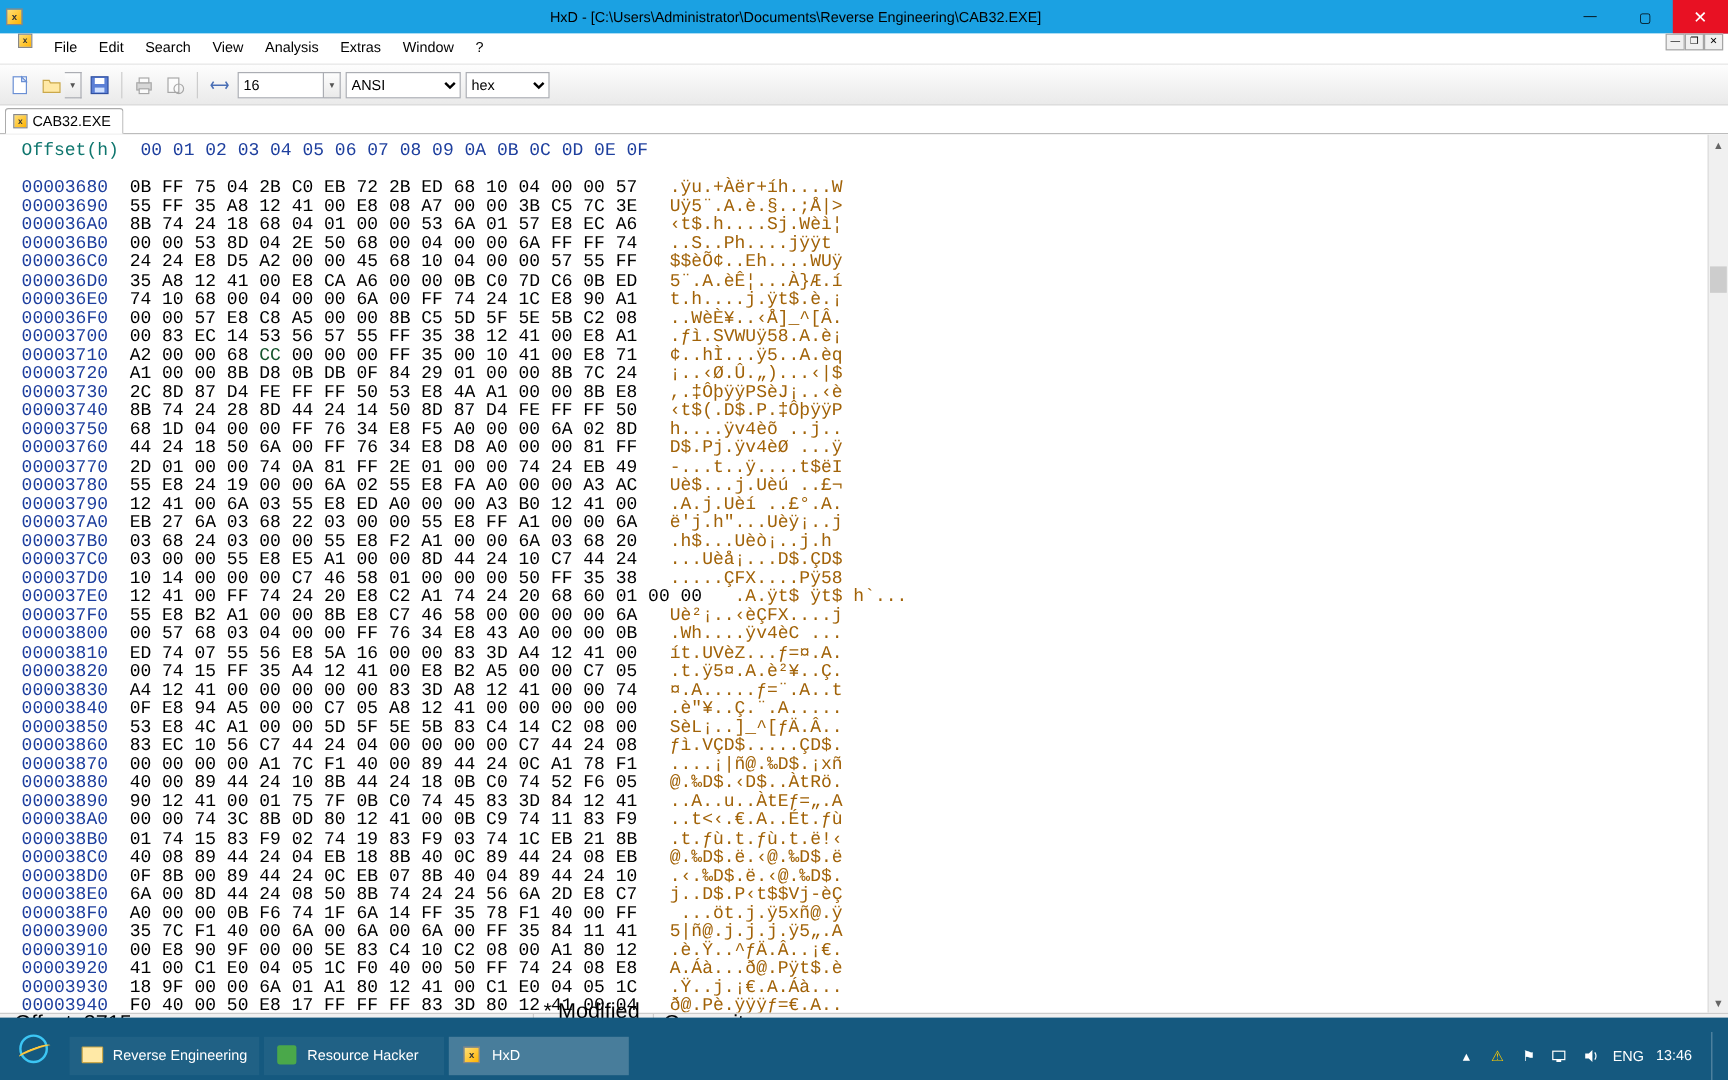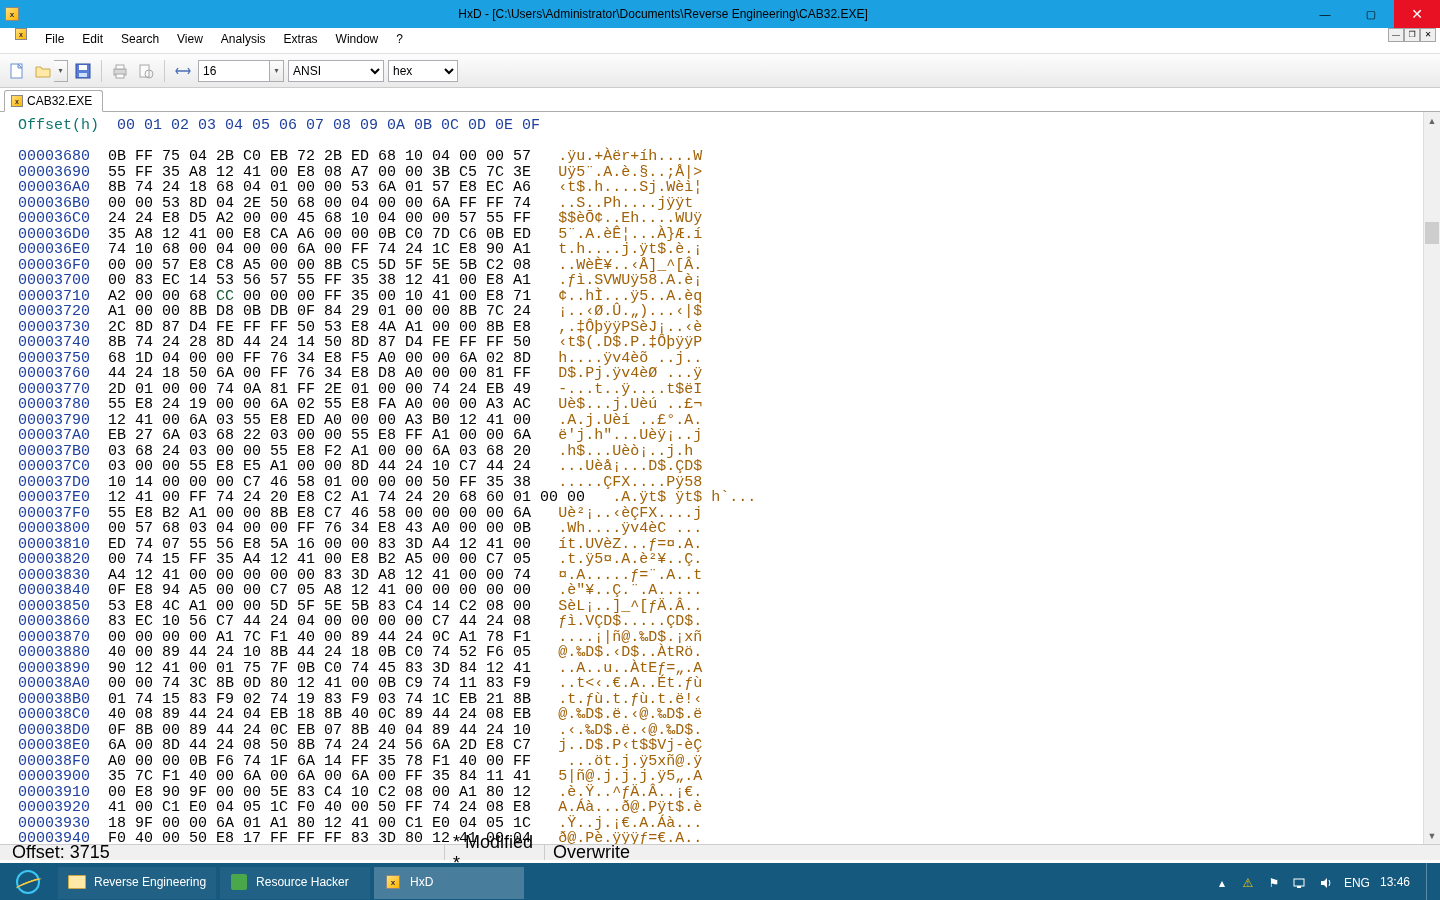--- a/index.html
+++ b/index.html
@@ -41,21 +41,21 @@
 .byte-mod { color:#14532d; }
 .scrollbar-v { position:absolute; right:0; top:0; bottom:0; width:17px; background:#f0f0f0; border-left:1px solid #ddd; }
 .scrollbar-v .thumb { position:absolute; left:1px; right:1px; top:110px; height:22px; background:#cdcdcd; }
 .scrollbar-v .arr { position:absolute; left:0; right:0; height:17px; display:flex; align-items:center; justify-content:center; font-size:9px; color:#666; }
 .scrollbar-v .arr.up { top:0; } .scrollbar-v .arr.dn { bottom:0; }
 
 .statusbar { position:absolute; bottom:40px; left:0; right:0; height:16px; background:#f0f0f0; border-top:1px solid #ccc; display:flex; font-size:18px; padding:0 4px; }
 .statusbar .cell { padding:0 8px; border-left:1px solid #ccc; height:100%; display:flex; align-items:center; }
 .statusbar .cell:first-child { border-left:none; }
 
-.taskbar { position:absolute; bottom:0; left:0; right:0; height:37px; background:#15597f; display:flex; align-items:flex-start; }
+.taskbar { position:absolute; bottom:0; left:0; right:0; height:52px; background:#15597f; display:flex; align-items:flex-end; }
 .taskbar .start { width:56px; height:100%; display:flex; align-items:center; justify-content:center; }
 .ie-o { width:24px; height:24px; border-radius:50%; border:2px solid #3cc6f4; position:relative; }
 .ie-o::after { content:""; position:absolute; top:9px; left:-3px; width:28px; height:4px; border-top:2px solid #ffc83d; border-radius:50%; transform:rotate(-20deg); }
 .tbtn-task { height:32px; margin:4px 2px; padding:0 10px; background:rgba(255,255,255,0.05); display:flex; align-items:center; gap:8px; color:#fff; font-size:12px; min-width:150px; border-bottom:2px solid transparent; }
 .tbtn-task.active { background:rgba(255,255,255,0.22); }
 .tbtn-task .ticon { width:18px; height:18px; display:flex; align-items:center; justify-content:center; }
 .folder-i { width:18px; height:14px; background:#ffe9a6; border:1px solid #caa84a; border-radius:1px; }
 .tray { margin-left:auto; display:flex; align-items:center; gap:10px; padding:0 6px; color:#fff; font-size:12px; }
 .tray .clock { text-align:right; line-height:1.1; }
 .tray .ico { width:16px; height:16px; display:flex; align-items:center; justify-content:center; font-size:12px; }

